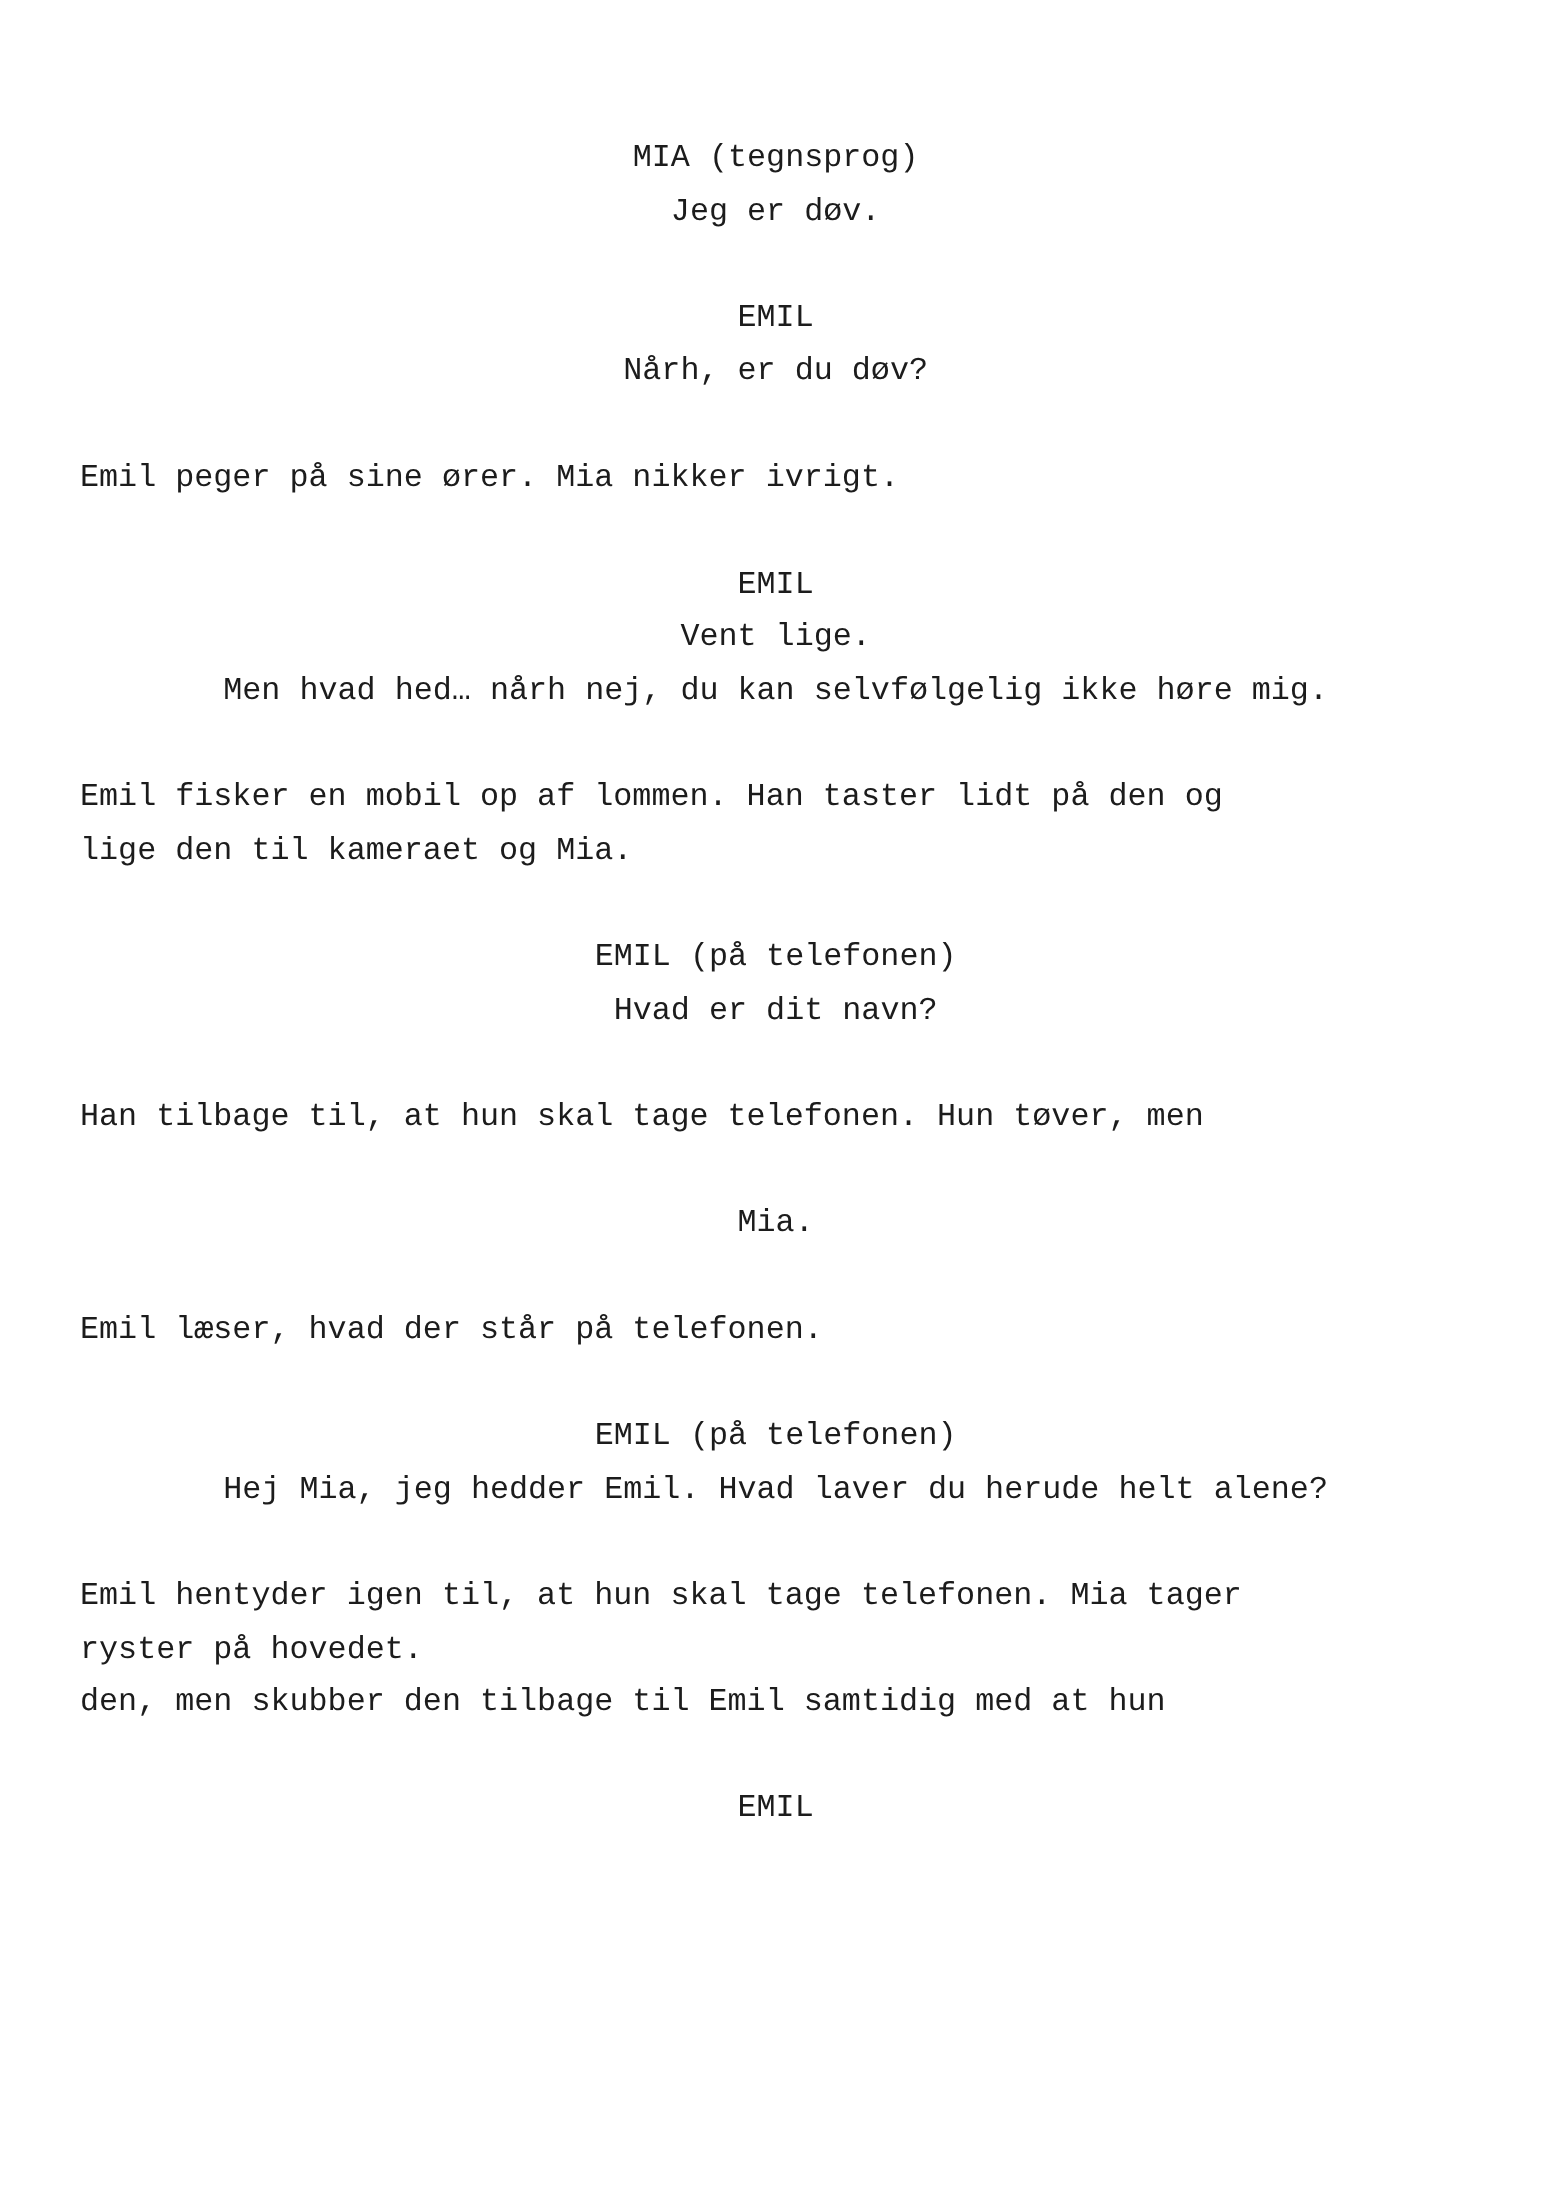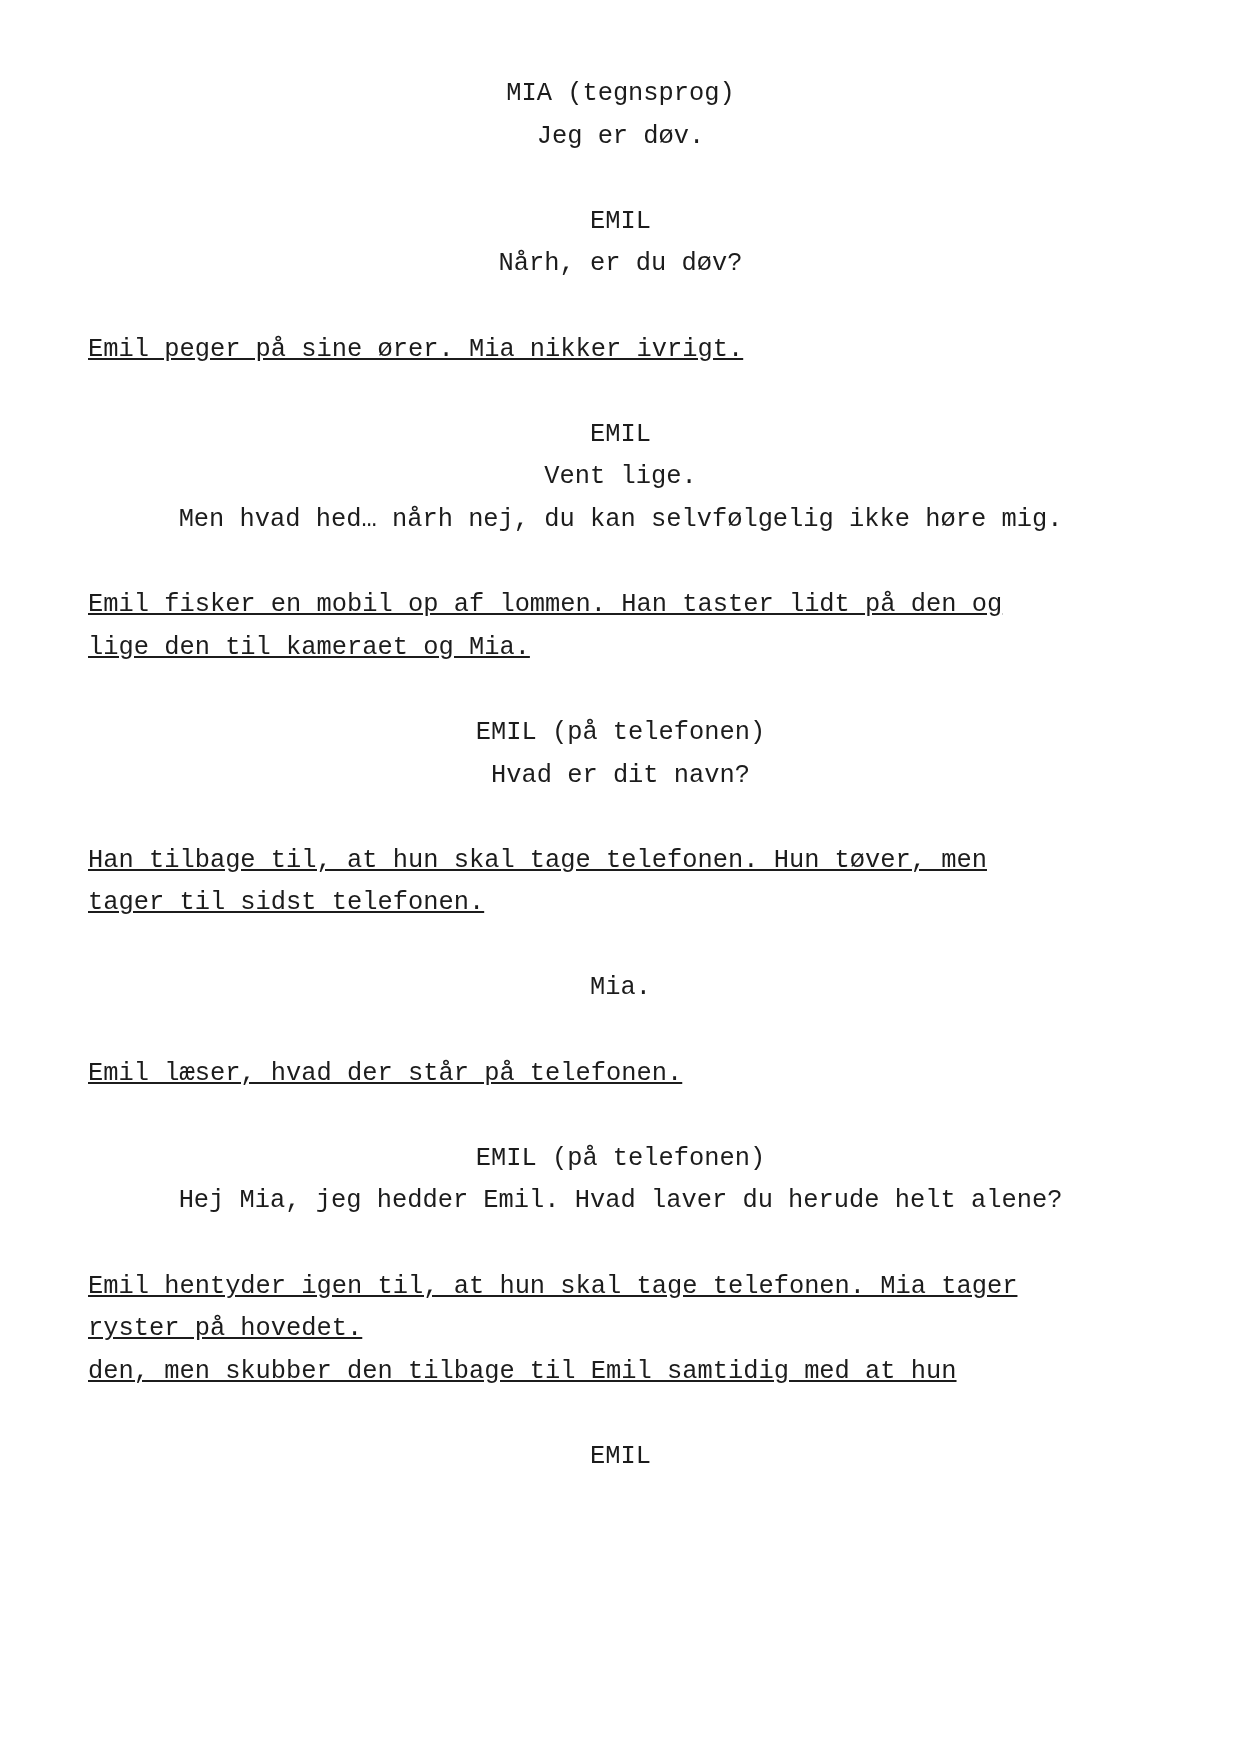--- a/index.html
+++ b/index.html
@@ -10,43 +10,42 @@
   body {
     width: 1241px;
     height: 1753px;
     overflow: hidden;
     position: relative;
   }
   .page {
     box-sizing: border-box;
     width: 1241px;
     height: 1753px;
-    padding-top: 73px;
+    padding-top: 106px;
     font-family: "Liberation Mono", "DejaVu Sans Mono", monospace;
     font-size: 25.4px;
     line-height: 42.6px;
     font-weight: 400;
     color: #1c1c1c;
     border-radius: 14px;
   }
   .block {
     margin: 0 0 42.6px 0;
   }
   .line {
     white-space: pre;
     height: 42.6px;
   }
   .centered {
     text-align: center;
     width: 100%;
   }
   .action-block {
-    margin-left: 88px;
+    margin-left: 64px;
     text-align: left;
-    text-decoration: underline;
   }
 </style>
 </head>
 <body>
 
 <div class="page" id="script-page" style="background: rgb(255, 255, 255); color: rgb(28, 28, 28);">
     <div class="block dialogue-block">
       <div class="line centered">MIA (tegnsprog)</div>
       <div class="line centered">Jeg er døv.</div>
     </div>
@@ -65,21 +64,20 @@
     <div class="block action-block">
       <div class="line">Emil fisker en mobil op af lommen. Han taster lidt på den og</div>
       <div class="line">lige den til kameraet og Mia.</div>
     </div>
     <div class="block dialogue-block">
       <div class="line centered">EMIL (på telefonen)</div>
       <div class="line centered">Hvad er dit navn?</div>
     </div>
     <div class="block action-block">
       <div class="line">Han tilbage til, at hun skal tage telefonen. Hun tøver, men</div>
-      <div class="line">tager til sidst telefonen.</div>
     </div>
     <div class="block dialogue-block">
       <div class="line centered">Mia.</div>
     </div>
     <div class="block action-block">
       <div class="line">Emil læser, hvad der står på telefonen.</div>
     </div>
     <div class="block dialogue-block">
       <div class="line centered">EMIL (på telefonen)</div>
       <div class="line centered">Hej Mia, jeg hedder Emil. Hvad laver du herude helt alene?</div>

